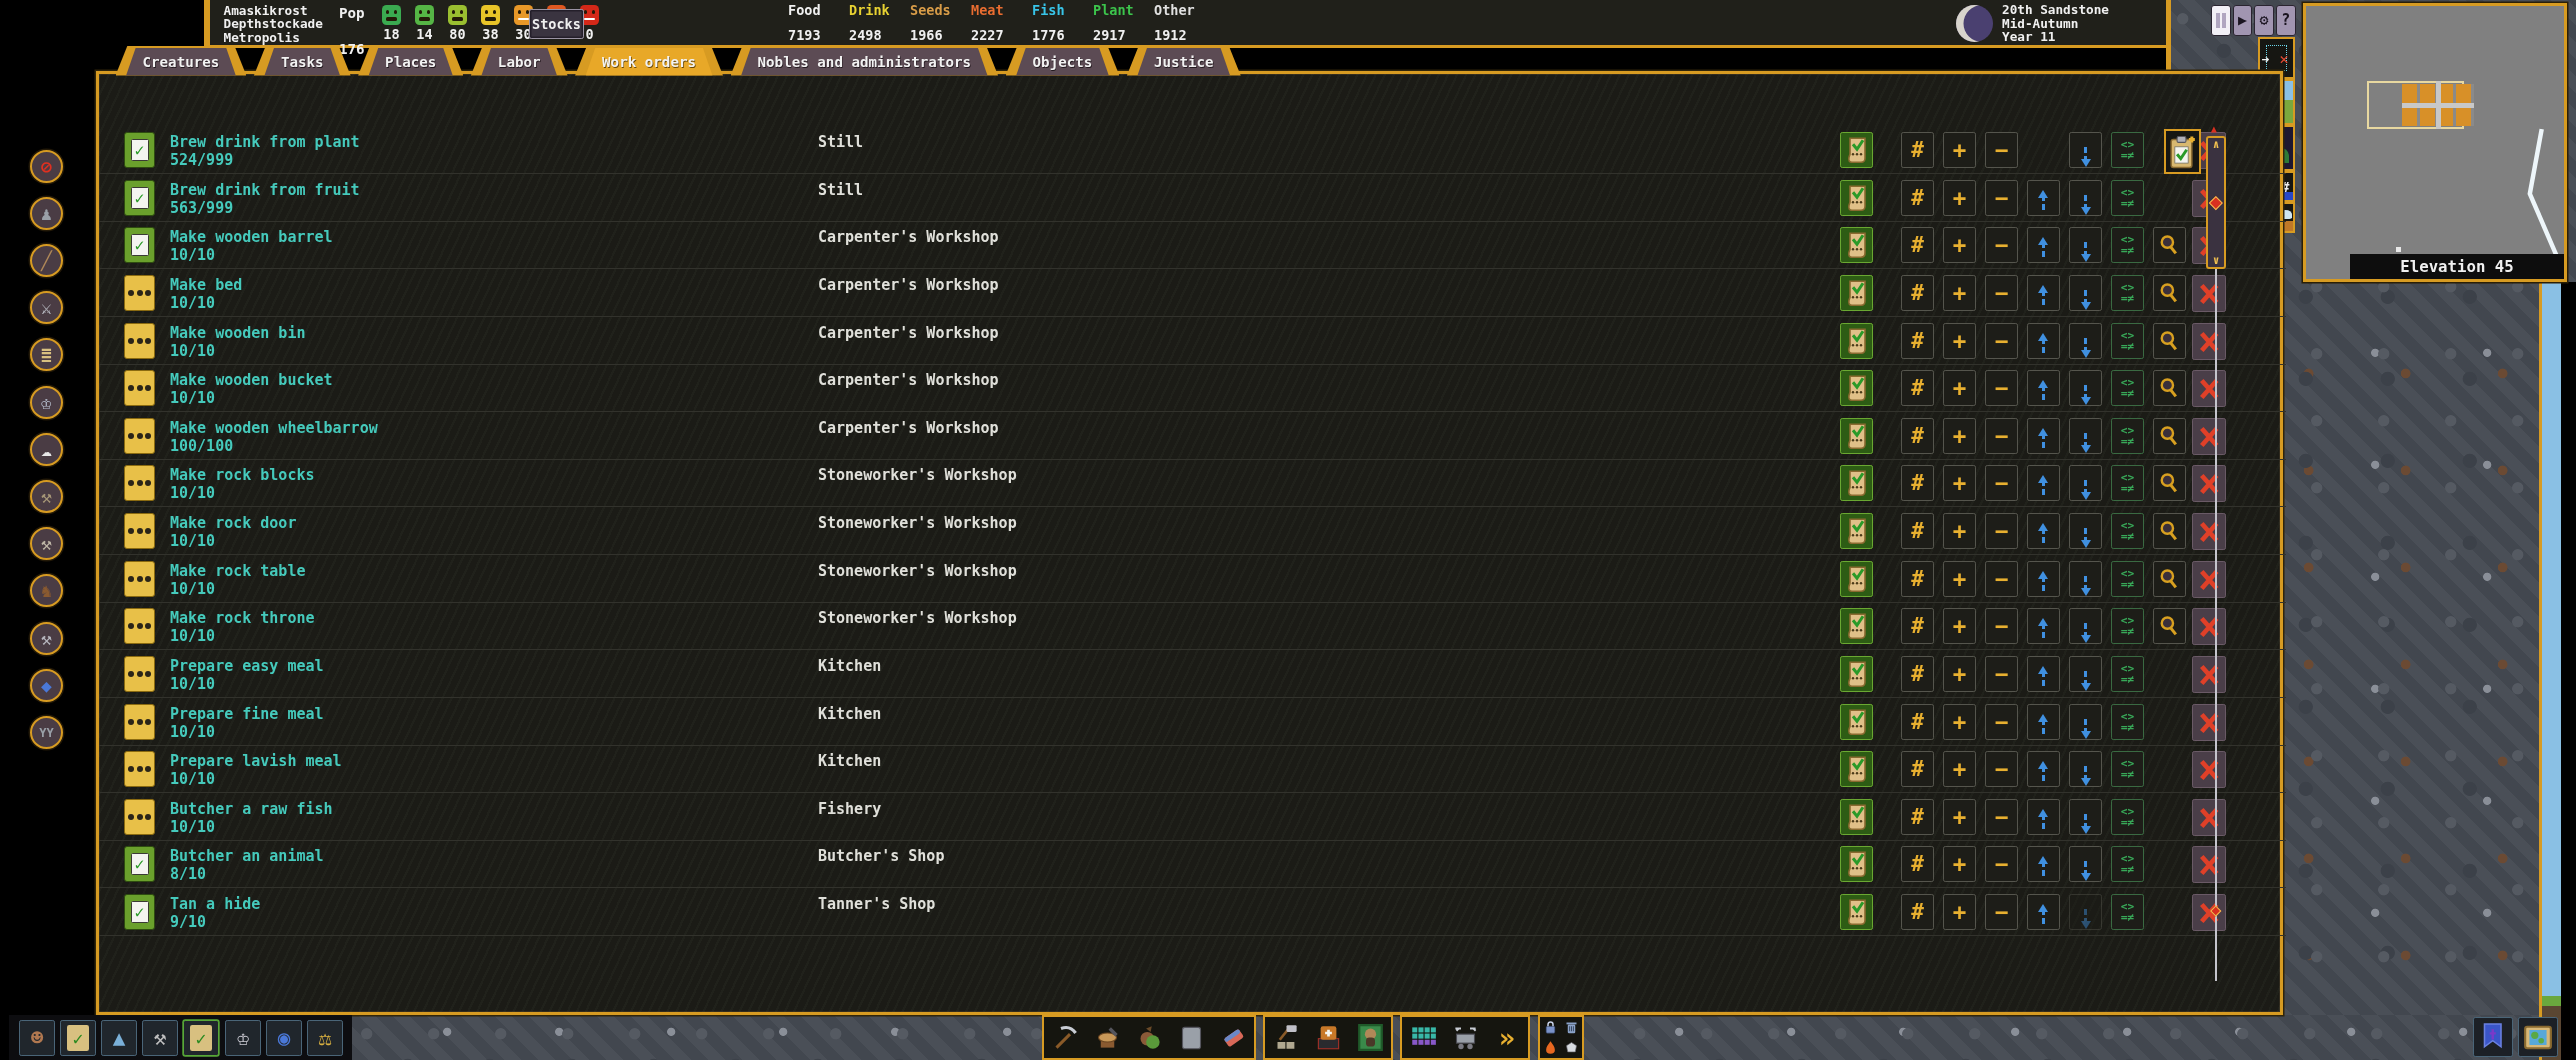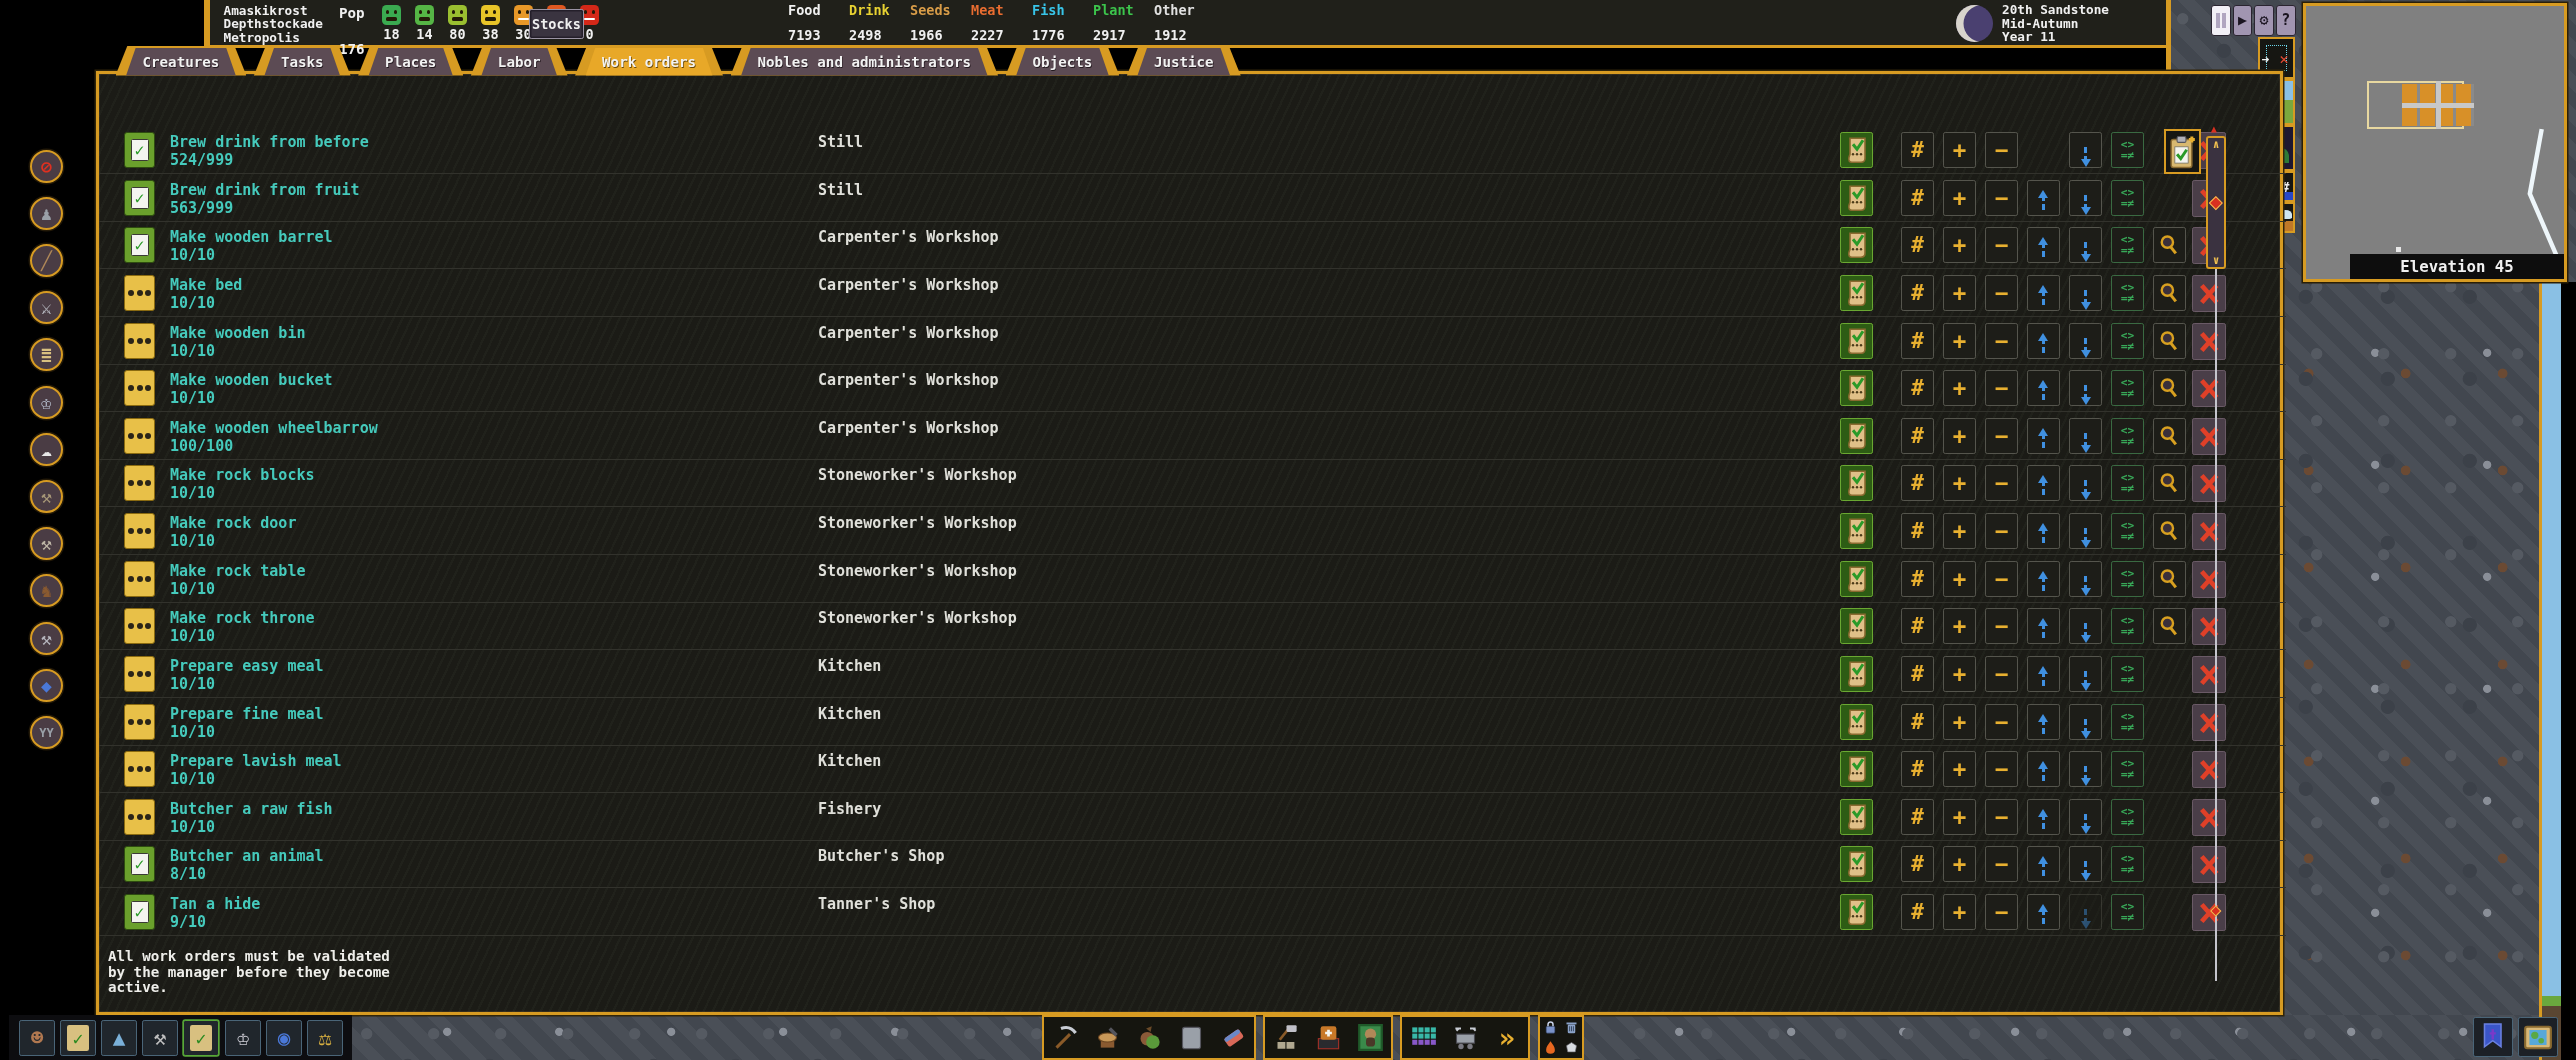--- a/index.html
+++ b/index.html
@@ -444,21 +444,21 @@
         </div>
       </div>
     </div>
 
   <div id="orders-list">
       <div class="row checked" style="top: 0px;">
     <div class="chk">
       <span class="chk-box">✓</span>
 
     </div>
-    <div class="o-name">Brew drink from before</div>
+    <div class="o-name">Brew drink from plant</div>
     <div class="o-qty">524/999</div>
     <div class="o-shop">Still</div>
     <div class="btn b-scroll">
       <svg width="24" height="28.5" viewBox="0 0 24 28">
         <path d="M5 2 h15 v20 q0 4 -4 4 H7 q-4 0 -3 -5 l1 -3 Z" fill="#e0c088" stroke="#8a6a30" stroke-width="1.6"></path>
         <path d="M8 8 l4 5 6 -9" stroke="#2a9a28" stroke-width="3" fill="none"></path>
         <circle cx="8" cy="18" r="1.2" fill="#4a3a18"></circle>
             <circle cx="12" cy="18" r="1.2" fill="#4a3a18"></circle>
             <circle cx="16" cy="18" r="1.2" fill="#4a3a18"></circle>
       </svg>
@@ -1180,23 +1180,20 @@
   <div id="new-order-btn">
     <svg width="28.5" height="34" viewBox="0 0 38 46">
       <rect x="4" y="6" width="28" height="38" rx="3" fill="#d8b870" stroke="#8a6a30" stroke-width="2"></rect>
       <rect x="12" y="2" width="12" height="8" rx="2" fill="#b0b0b8" stroke="#55555d" stroke-width="1.5"></rect>
       <rect x="9" y="16" width="18" height="22" fill="#f4f4ee" stroke="#6a6a62"></rect>
       <path d="M12 26 l5 6 8 -12" stroke="#2a9a28" stroke-width="4" fill="none"></path>
       <path d="M28 6 h8 M32 2 v8" stroke="#e8b030" stroke-width="4"></path>
     </svg>
   </div>
 
-  <div id="note">All work orders must be validated
-by the manager before they become
-active.</div>
 </div>
 
 <div id="bt-left-bg" class="abs"></div>
 <div id="bt-left"></div>
 
 <div class="tool-group" style="left:1042px;">
   <div class="tg-cell">
     <svg width="27" height="27" viewBox="0 0 24 24">
       <line x1="4" y1="21" x2="16" y2="9" stroke="#8a5a28" stroke-width="2.6"></line>
       <path d="M8 4 Q16 1 21 8" stroke="#c8ccd4" stroke-width="2.8" fill="none"></path>

